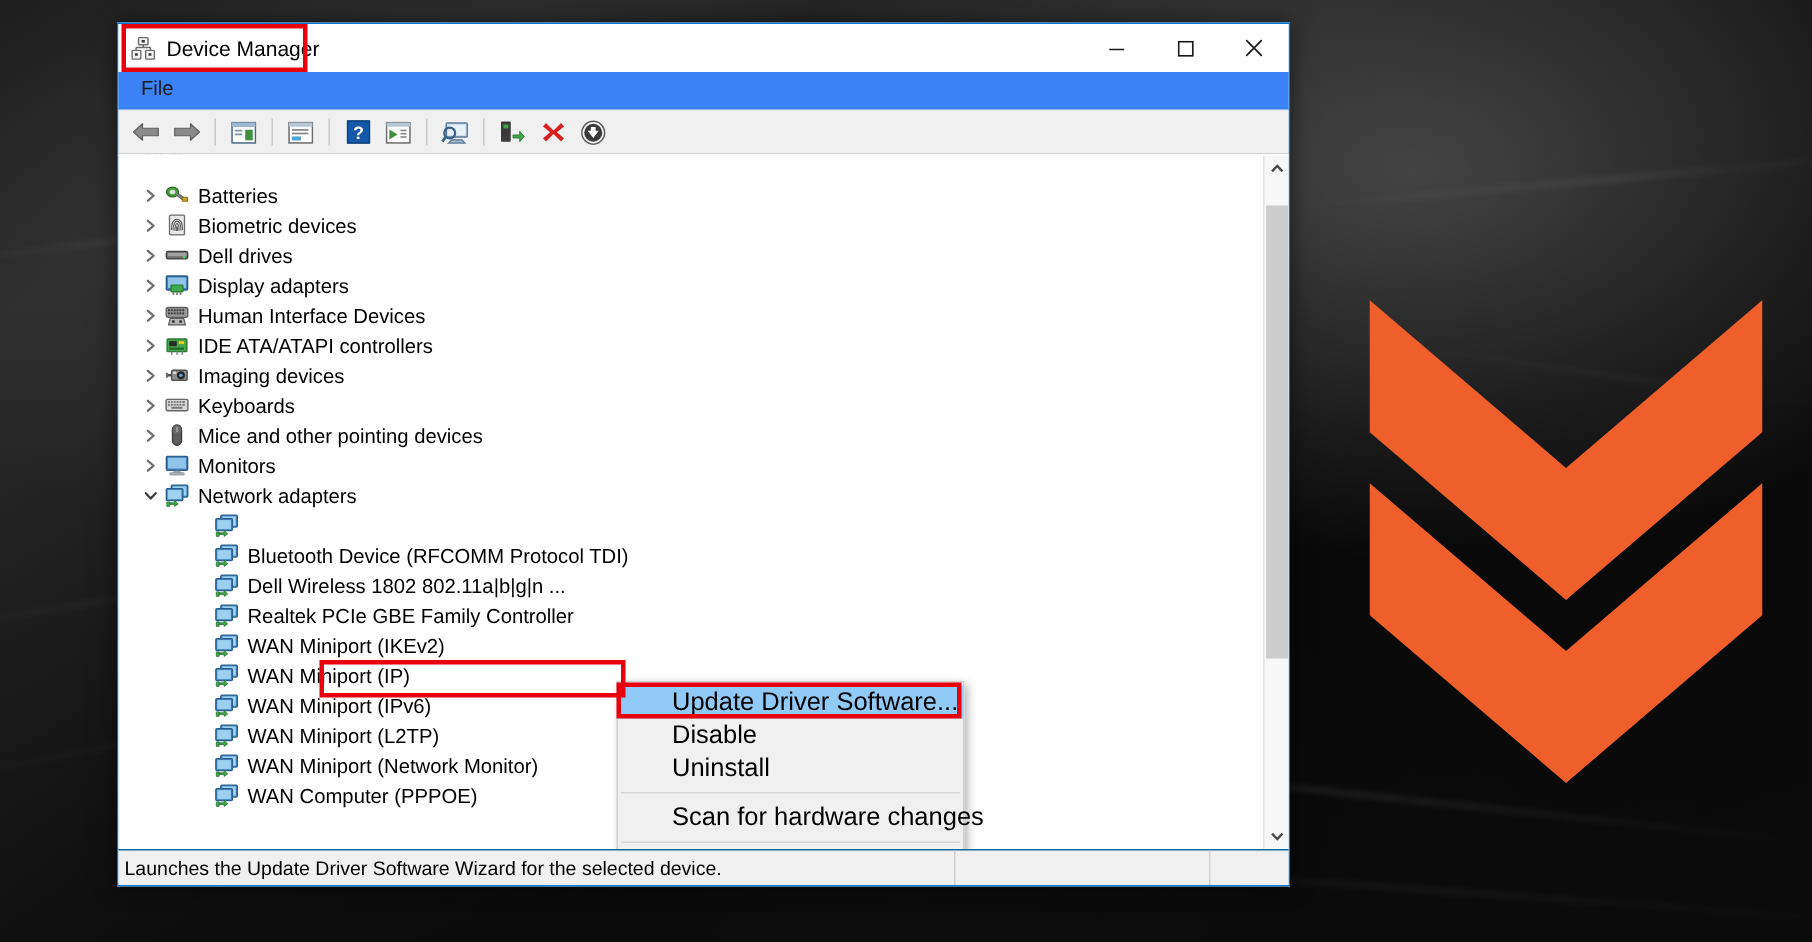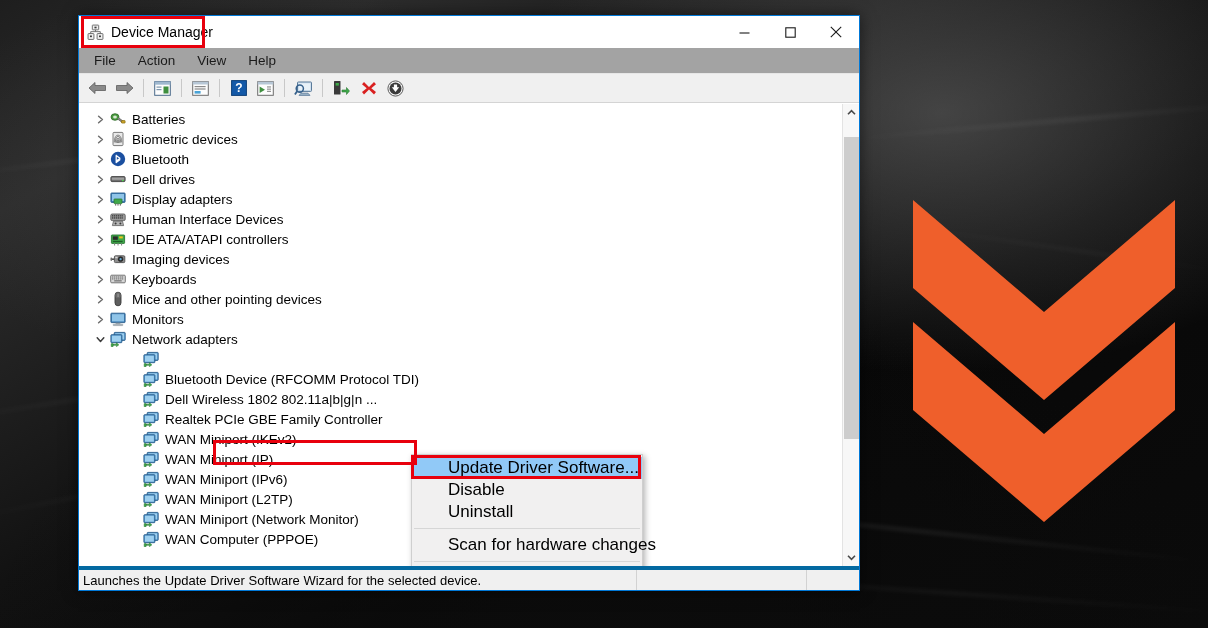--- a/index.html
+++ b/index.html
@@ -78,24 +78,25 @@
     position: absolute;
     left: 2px; top: 0px;
     width: 124px; height: 32px;
     border: 3px solid #e8000d;
     pointer-events: none;
   }
 
   
   #menubar {
     height: 26px; min-height: 26px;
-    background: #a3a3a3;
-    display: flex; align-items: center;
+    background: #3b82f6;
+    display: flex; 
     padding-left: 4px;
     border-bottom: 1px solid #e6e6e6;
+    flex-direction: column;
   }
   .menu-item {
     font-size: 13.5px; color: #1a1a1a;
     padding: 3px 11px;
     white-space: nowrap;
   }
 
   
   #toolbar {
     height: 29px; min-height: 29px;
@@ -118,21 +119,21 @@
     flex: 1;
     position: relative;
     background: #fff;
     border-top: 1px solid #ffffff;
     display: flex;
     overflow: hidden;
   }
   #tree {
     flex: 1;
     position: relative;
-    padding-top: 5px;
+    padding-top: 16px;
     overflow: hidden;
   }
   .row {
     height: 20px;
     display: flex; align-items: center;
     font-size: 13.5px; color: #000;
     white-space: nowrap;
     position: relative;
   }
   .twisty {
@@ -168,21 +169,21 @@
   #sb-thumb {
     position: absolute; left: 1px; width: 15px;
     top: 33px; height: 302px;
     background: #cdcdcd;
   }
 
   
   #statusbar {
     height: 24px; min-height: 24px;
     background: #f0f0f0;
-    border-top: 4px solid #0369a1;
+    border-top: 1px solid #0369a1;
     display: flex; align-items: stretch;
     font-size: 13px; color: #000; gap: 36px;
   }
   #status-main { flex: 0 0 558px; display: flex; align-items: center; padding-left: 4px; border-right: 1px solid #d2d2d2; }
   #status-2 { flex: 0 0 134px; border-right: 1px solid #d2d2d2; }
   #status-3 { flex: 1; }
 
   
   #ctxmenu {
     position: absolute;
@@ -406,34 +407,20 @@
           <span class="row-label">Biometric devices</span>
         </div>
         <div class="row lvl1">
           <div class="twisty">
             <svg width="9" height="9" viewBox="0 0 9 9">
               <polyline points="2.6,1.2 6.4,4.5 2.6,7.8" fill="none" stroke="#6d6d6d" stroke-width="1.5" stroke-linecap="round" stroke-linejoin="round"></polyline>
             </svg>
           </div>
           <div class="row-icon">
             <svg width="16" height="16" viewBox="0 0 16 16">
-              <circle cx="8" cy="8" r="7.2" fill="#1b4fa0"></circle>
-     <path d="M6.2 4.4 L9.9 7.3 L6.5 10 M9.9 8.7 L6.2 11.6 L6.2 4.4" fill="none" stroke="#ffffff" stroke-width="1.25" stroke-linejoin="round" stroke-linecap="round"></path>
-            </svg>
-          </div>
-          <span class="row-label">Bluetooth</span>
-        </div>
-        <div class="row lvl1">
-          <div class="twisty">
-            <svg width="9" height="9" viewBox="0 0 9 9">
-              <polyline points="2.6,1.2 6.4,4.5 2.6,7.8" fill="none" stroke="#6d6d6d" stroke-width="1.5" stroke-linecap="round" stroke-linejoin="round"></polyline>
-            </svg>
-          </div>
-          <div class="row-icon">
-            <svg width="16" height="16" viewBox="0 0 16 16">
               <rect x="0.9" y="5.6" width="14.2" height="5" rx="1.1" fill="#6f6f6f" stroke="#3f3f3f" stroke-width="0.9"></rect>
      <rect x="1.8" y="6.6" width="12.4" height="2.2" fill="#a0a0a0"></rect>
      <circle cx="12.8" cy="9.5" r="0.85" fill="#4ade4a"></circle>
             </svg>
           </div>
           <span class="row-label">Dell drives</span>
         </div>
         <div class="row lvl1">
           <div class="twisty">
             <svg width="9" height="9" viewBox="0 0 9 9">

